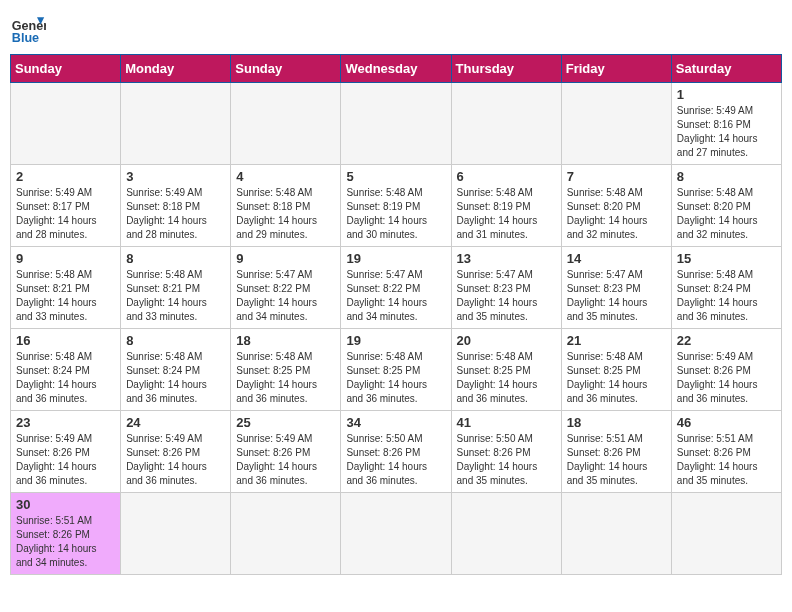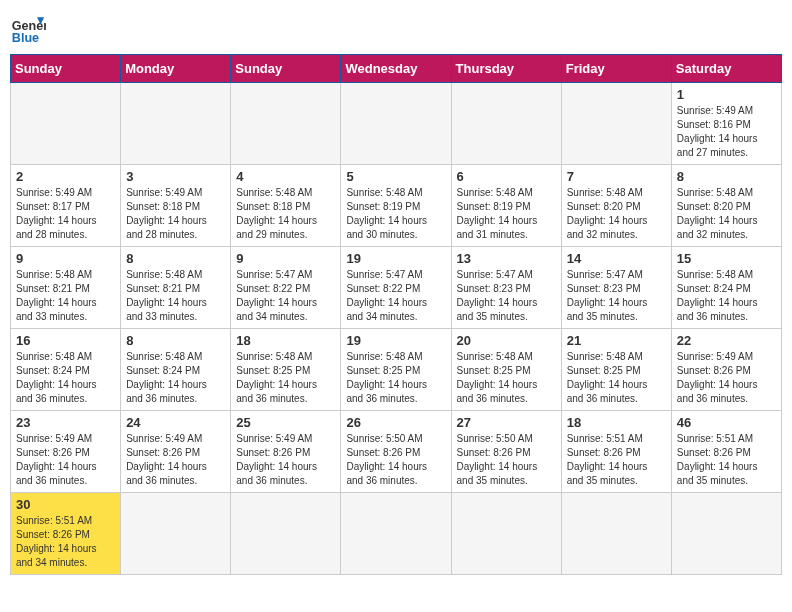--- a/index.html
+++ b/index.html
@@ -72,21 +72,21 @@
     }
     .day-info {
       font-size: 10px;
       line-height: 1.4;
       color: #333;
     }
     .last-row td {
       background: #f5f5f5;
     }
     .last-row td.has-data {
-      background: #fde047;
+      background: #f0abfc;
     }
   </style>
 </head>
 <body>
 
 <div class="header-area">
   <div class="logo">
     <svg class="logo-icon" viewBox="0 0 40 40">
       <text x="2" y="22" font-size="14" font-weight="bold" fill="#333">General</text>
       <text x="2" y="36" font-size="14" font-weight="bold" fill="#1a6bb5">Blue</text>
@@ -271,27 +271,27 @@
 Sunset: 8:26 PM
 Daylight: 14 hours and 36 minutes.</div>
         </td>
         <td>
           <span class="day-number">25</span>
           <div class="day-info" style="white-space: pre-line;">Sunrise: 5:49 AM
 Sunset: 8:26 PM
 Daylight: 14 hours and 36 minutes.</div>
         </td>
         <td>
-          <span class="day-number">26</span>
+          <span class="day-number">34</span>
           <div class="day-info" style="white-space: pre-line;">Sunrise: 5:50 AM
 Sunset: 8:26 PM
 Daylight: 14 hours and 36 minutes.</div>
         </td>
         <td>
-          <span class="day-number">27</span>
+          <span class="day-number">41</span>
           <div class="day-info" style="white-space: pre-line;">Sunrise: 5:50 AM
 Sunset: 8:26 PM
 Daylight: 14 hours and 35 minutes.</div>
         </td>
         <td>
           <span class="day-number">18</span>
           <div class="day-info" style="white-space: pre-line;">Sunrise: 5:51 AM
 Sunset: 8:26 PM
 Daylight: 14 hours and 35 minutes.</div>
         </td>

